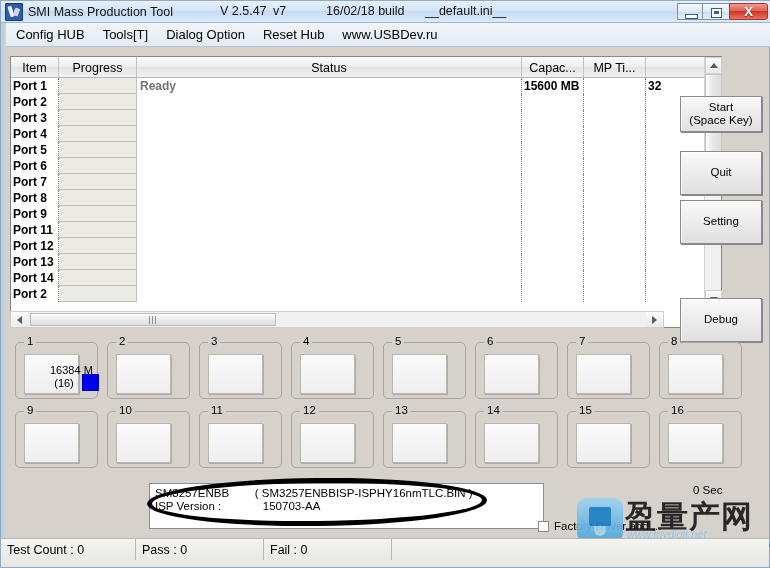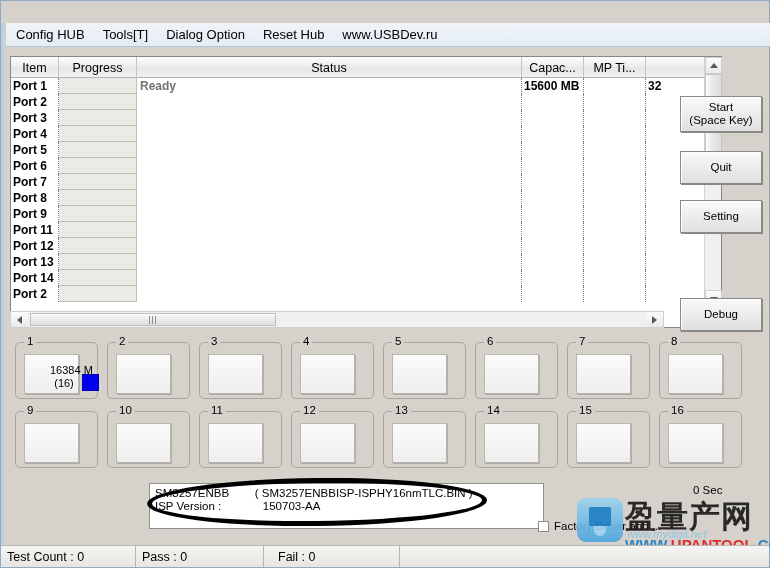--- a/index.html
+++ b/index.html
@@ -109,21 +109,21 @@
   .arrr{position:absolute;left:6px;top:4px;width:0;height:0;
        border-top:4px solid transparent;border-bottom:4px solid transparent;border-left:5px solid #5a5a5a;}
   .hthumb{position:absolute;left:19px;top:1px;width:246px;height:13px;
        background:linear-gradient(to bottom,#fdfdfd,#ececec 45%,#dedede);
        border:1px solid #bdbdbd;box-sizing:border-box;}
   .hgrip{position:absolute;left:50%;top:50%;margin-left:-4px;margin-top:-4px;width:9px;height:8px;
        display:flex;gap:2px;}
   .hgrip i{display:block;width:1px;height:8px;background:#8f8f8f;}
 
   
-  .sidebtn{position:absolute;left:679px;width:82px;height:33px;
+  .sidebtn{position:absolute;left:679px;width:82px;height:44px;
     background:linear-gradient(to bottom,#fafafa,#ececec 50%,#e0e0e0);
     border:1px solid #8a8a8a;box-shadow:inset 1px 1px 0 #fff, 1px 1px 0 #888;
     box-sizing:border-box;font-size:11.5px;color:#000;
     display:flex;align-items:center;justify-content:center;text-align:center;line-height:1.15;
     cursor:default;}
   .b-start{top:95px;height:36px;}
   .b-quit{top:150px;}
   .b-setting{top:199px;}
   .b-scan{top:248px;height:36px;}
   .b-debug{top:297px;}
@@ -164,34 +164,54 @@
        background:linear-gradient(to bottom,#9fd2ef,#4ba7dd);}
   .wm-badge:after{content:"";position:absolute;left:12px;top:9px;width:22px;height:19px;background:#1b7fc4;border-radius:2px;}
   .wm-badge:before{content:"";position:absolute;left:17px;top:26px;width:12px;height:12px;background:#9fd2ef;border-radius:0 0 6px 6px;}
   .wm-cn{position:absolute;left:48px;top:0px;font-size:31px;font-weight:bold;color:#1a1a1a;
        letter-spacing:1px;white-space:nowrap;font-family:"DejaVu Sans",sans-serif;}
   .wm-url{position:absolute;left:48px;top:40px;font-size:15px;font-weight:bold;white-space:nowrap;}
   .wm-url .w1{color:#1f7fc0;} .wm-url .w2{color:#e02020;} .wm-url .w3{color:#1f7fc0;}
   .wm-sub{position:absolute;left:50px;top:32px;font-size:11px;color:#8cc4e6;font-style:italic;}
 
   
-  .statusbar{position:absolute;left:0;bottom:0;width:768px;height:22px;
+  .statusbar{position:absolute;left:0;bottom:0;width:768px;height:29px;
       background:linear-gradient(to bottom,#f4f4f2,#e7e5e0);
       border-top:1px solid #b9b6b0;box-sizing:border-box;display:flex;}
   .sbcell{height:21px;box-sizing:border-box;border-right:1px solid #b9b6b0;
       display:flex;align-items:center;padding-left:6px;font-size:12.5px;color:#000;}
-  .sb1{width:135px;} .sb2{width:128px;} .sb3{width:128px;margin-left:8px;} .sb4{flex:1;border-right:none;}
+  .sb1{width:135px;} .sb2{width:128px;} .sb3{width:128px;} .sb4{flex:1;border-right:none;}
   .leftstrip{position:absolute;left:0;top:22px;width:5px;bottom:22px;
       background:linear-gradient(to right,#b9cde2,#d6d2cb);}
 </style>
 </head>
 <body>
 
 <div id="app">
 
+  <div class="titlebar">
+    <div class="app-icon"></div>
+    <span class="title-text">SMI Mass Production Tool</span>
+    <span class="title-meta t-ver">V 2.5.47</span>
+    <span class="title-meta t-v7">v7</span>
+    <span class="title-meta t-build">16/02/18 build</span>
+    <span class="title-meta t-ini">__default.ini__</span>
+
+    <div class="wbtns">
+      <div class="wbtn">
+        <span class="gl-min"></span>
+      </div>
+      <div class="wbtn mid">
+        <span class="gl-max"></span>
+      </div>
+      <div class="wbtn close">
+        <span class="gl-close">X</span>
+      </div>
+    </div>
+  </div>
 
   <div class="menubar">
     <div class="menu-item">Config HUB</div>
     <div class="menu-item">Tools[T]</div>
     <div class="menu-item">Dialog Option</div>
     <div class="menu-item">Reset Hub</div>
     <div class="menu-item">www.USBDev.ru</div>
   </div>
 
   <div class="leftstrip"></div>

